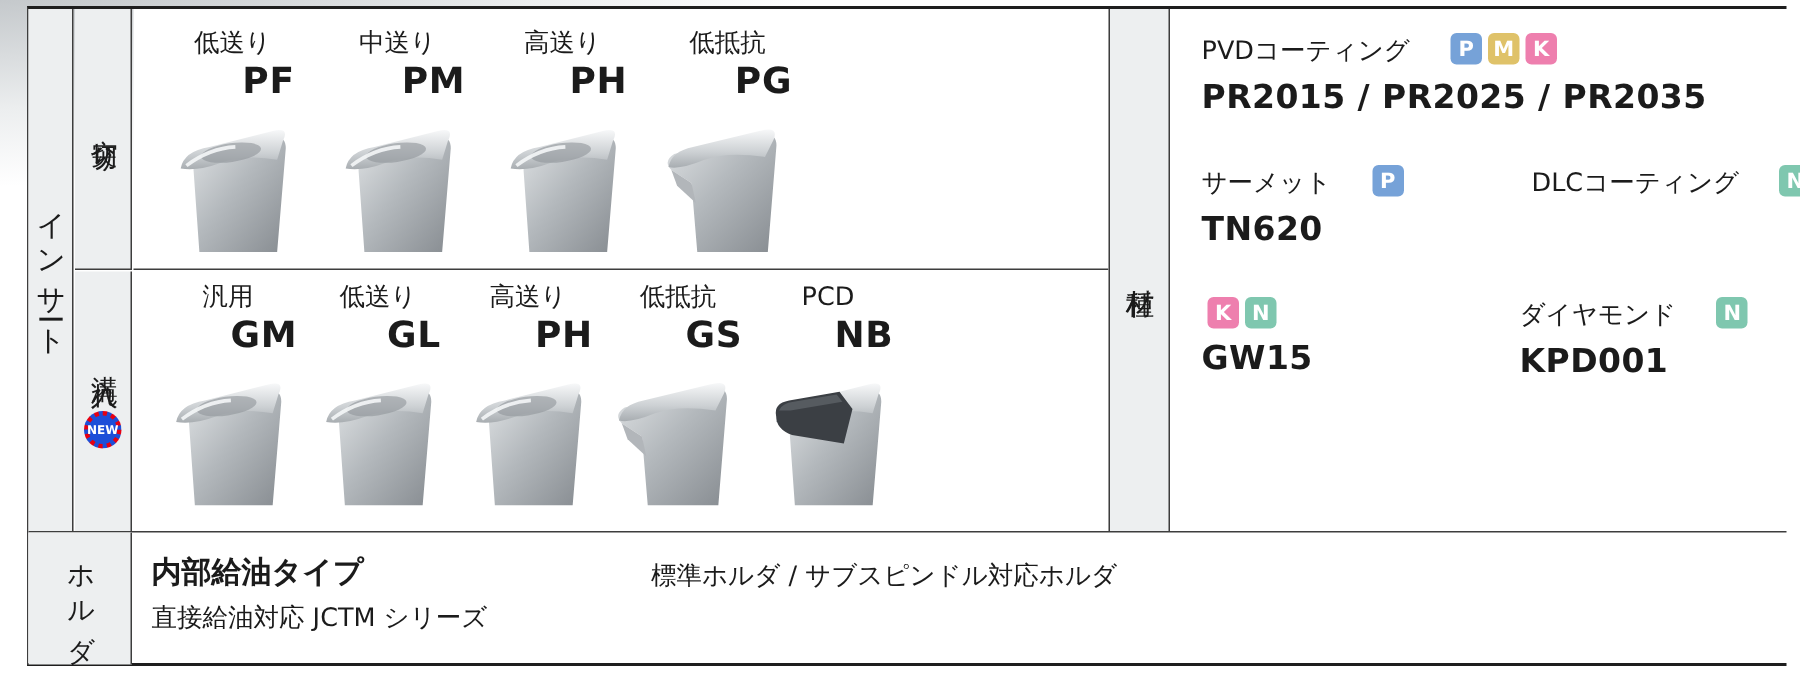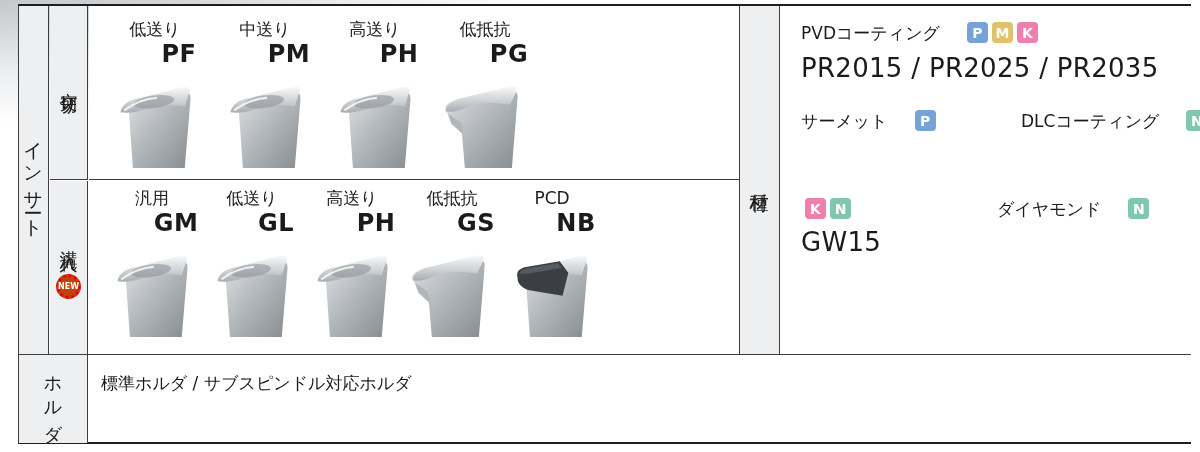--- a/index.html
+++ b/index.html
@@ -46,35 +46,35 @@
     border-left:1px solid #3d3d3d; border-right:1px solid #3d3d3d;
     display:flex; align-items:center; justify-content:center; font-size:19px;
     letter-spacing:2px;}
   
   .right-panel{ position:absolute; left:762px; top:0; width:410px; height:348px; background:#fff; }
   .grade-block{ position:absolute; }
   .grade-head{ display:flex; align-items:flex-start; gap:23px; font-size:17px; white-space:nowrap;}
   .grade-badges{ display:inline-flex; gap:4px; margin-left:4px;}
   .badge{ width:21px; height:21px; border-radius:4px; color:#fff; font-size:14px;
     font-weight:bold; display:inline-flex; align-items:center; justify-content:center; }
-  .grade-value{ font-size:26px; font-weight:normal; margin-top:8px; letter-spacing:.3px;}
+  .grade-value{ font-size:22px; font-weight:bold; margin-top:8px; letter-spacing:.3px;}
   
   .holder-row{ position:absolute; left:0; top:348px; width:1172px; height:88px;
     border-top:1px solid #3d3d3d; background:#fff; }
   .holder-label-cell{ position:absolute; left:0; top:0; width:69px; height:88px;
     border-right:1px solid #3d3d3d; display:flex; align-items:center; justify-content:center;
     font-size:18px; letter-spacing:2px;}
   .holder-content{ position:absolute; left:70px; top:0; width:1100px; height:88px;
     display:flex; padding:12px 0 0 12px; }
   .holder-block1{ width:333px; }
   .holder-title{ font-size:20px; font-weight:bold; line-height:1.4;}
   .holder-desc{ font-size:17px; margin-top:5px; }
   
   .new-badge{ width:25px; height:25px; margin-top:8px; border-radius:50%;
-    background:#c2410c; border:3px dotted #e60012;
+    background:#1d4ed8; border:3px dotted #e60012;
     color:#fff; font-size:8px; font-weight:bold; letter-spacing:0;
     display:flex; align-items:center; justify-content:center;
     writing-mode:horizontal-tb; text-orientation:initial;}
 </style>
 </head>
 <body>
 
 <svg width="0" height="0" style="position:absolute" aria-hidden="true">
   <defs>
     <linearGradient id="mB" x1="0" y1="0" x2="1" y2="1">
@@ -232,52 +232,58 @@
         </div>
         <div class="grade-value">PR2015 / PR2025 / PR2035</div>
       </div>
       <div class="grade-block" style="left: 20px; top: 104px;">
         <div class="grade-head">
           <span>サーメット</span>
           <span class="grade-badges">
             <span class="badge" style="background: rgb(118, 162, 216);">P</span>
           </span>
         </div>
+        <div class="grade-value">TN620</div>
       </div>
       <div class="grade-block" style="left: 240px; top: 104px;">
         <div class="grade-head">
           <span>DLCコーティング</span>
           <span class="grade-badges">
             <span class="badge" style="background: rgb(127, 199, 175);">N</span>
           </span>
         </div>
       </div>
       <div class="grade-block" style="left: 20px; top: 192px;">
         <div class="grade-head">
           <span class="grade-badges">
             <span class="badge" style="background: rgb(238, 127, 174);">K</span>
             <span class="badge" style="background: rgb(127, 199, 175);">N</span>
           </span>
         </div>
         <div class="grade-value">GW15</div>
       </div>
-      <div class="grade-block" style="left: 216px; top: 192px;">
+      <div class="grade-block" style="left: 232px; top: 192px;">
         <div class="grade-head">
           <span>ダイヤモンド</span>
           <span class="grade-badges">
             <span class="badge" style="background: rgb(127, 199, 175);">N</span>
           </span>
         </div>
+        <div class="grade-value">KPD001</div>
       </div>
     </div>
 
   <div class="holder-row">
     <div class="holder-label-cell cell-bg">
       <span class="vtext">ホルダ</span>
     </div>
     <div class="holder-content">
+      <div class="holder-block1">
+        <div class="holder-title">内部給油タイプ</div>
+        <div class="holder-desc">直接給油対応 JCTM シリーズ</div>
+      </div>
       <div>
         <div class="holder-desc">標準ホルダ / サブスピンドル対応ホルダ</div>
       </div>
     </div>
   </div>
 
 </div>
 
 </body></html>

